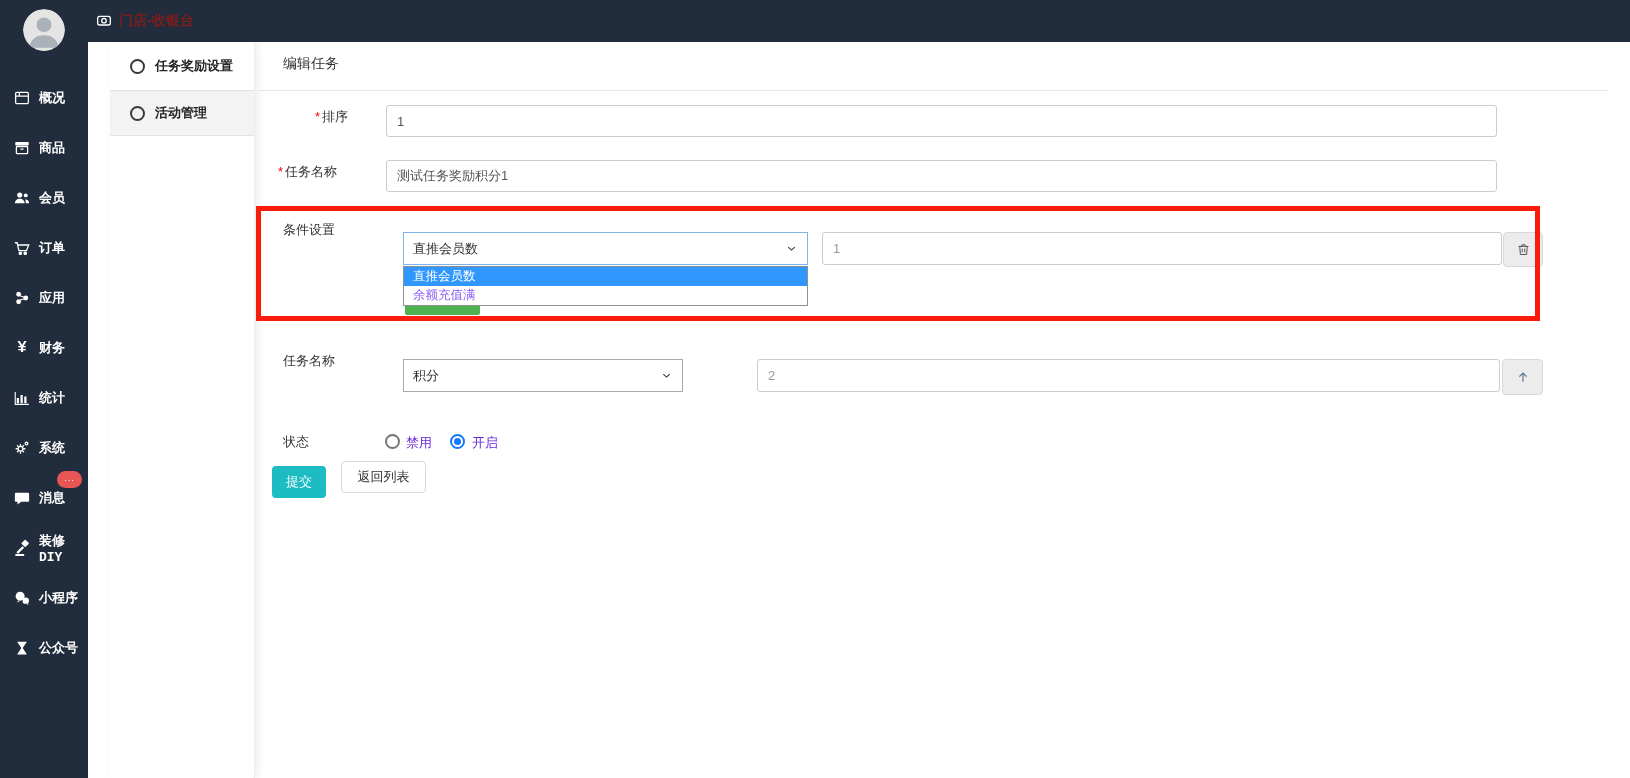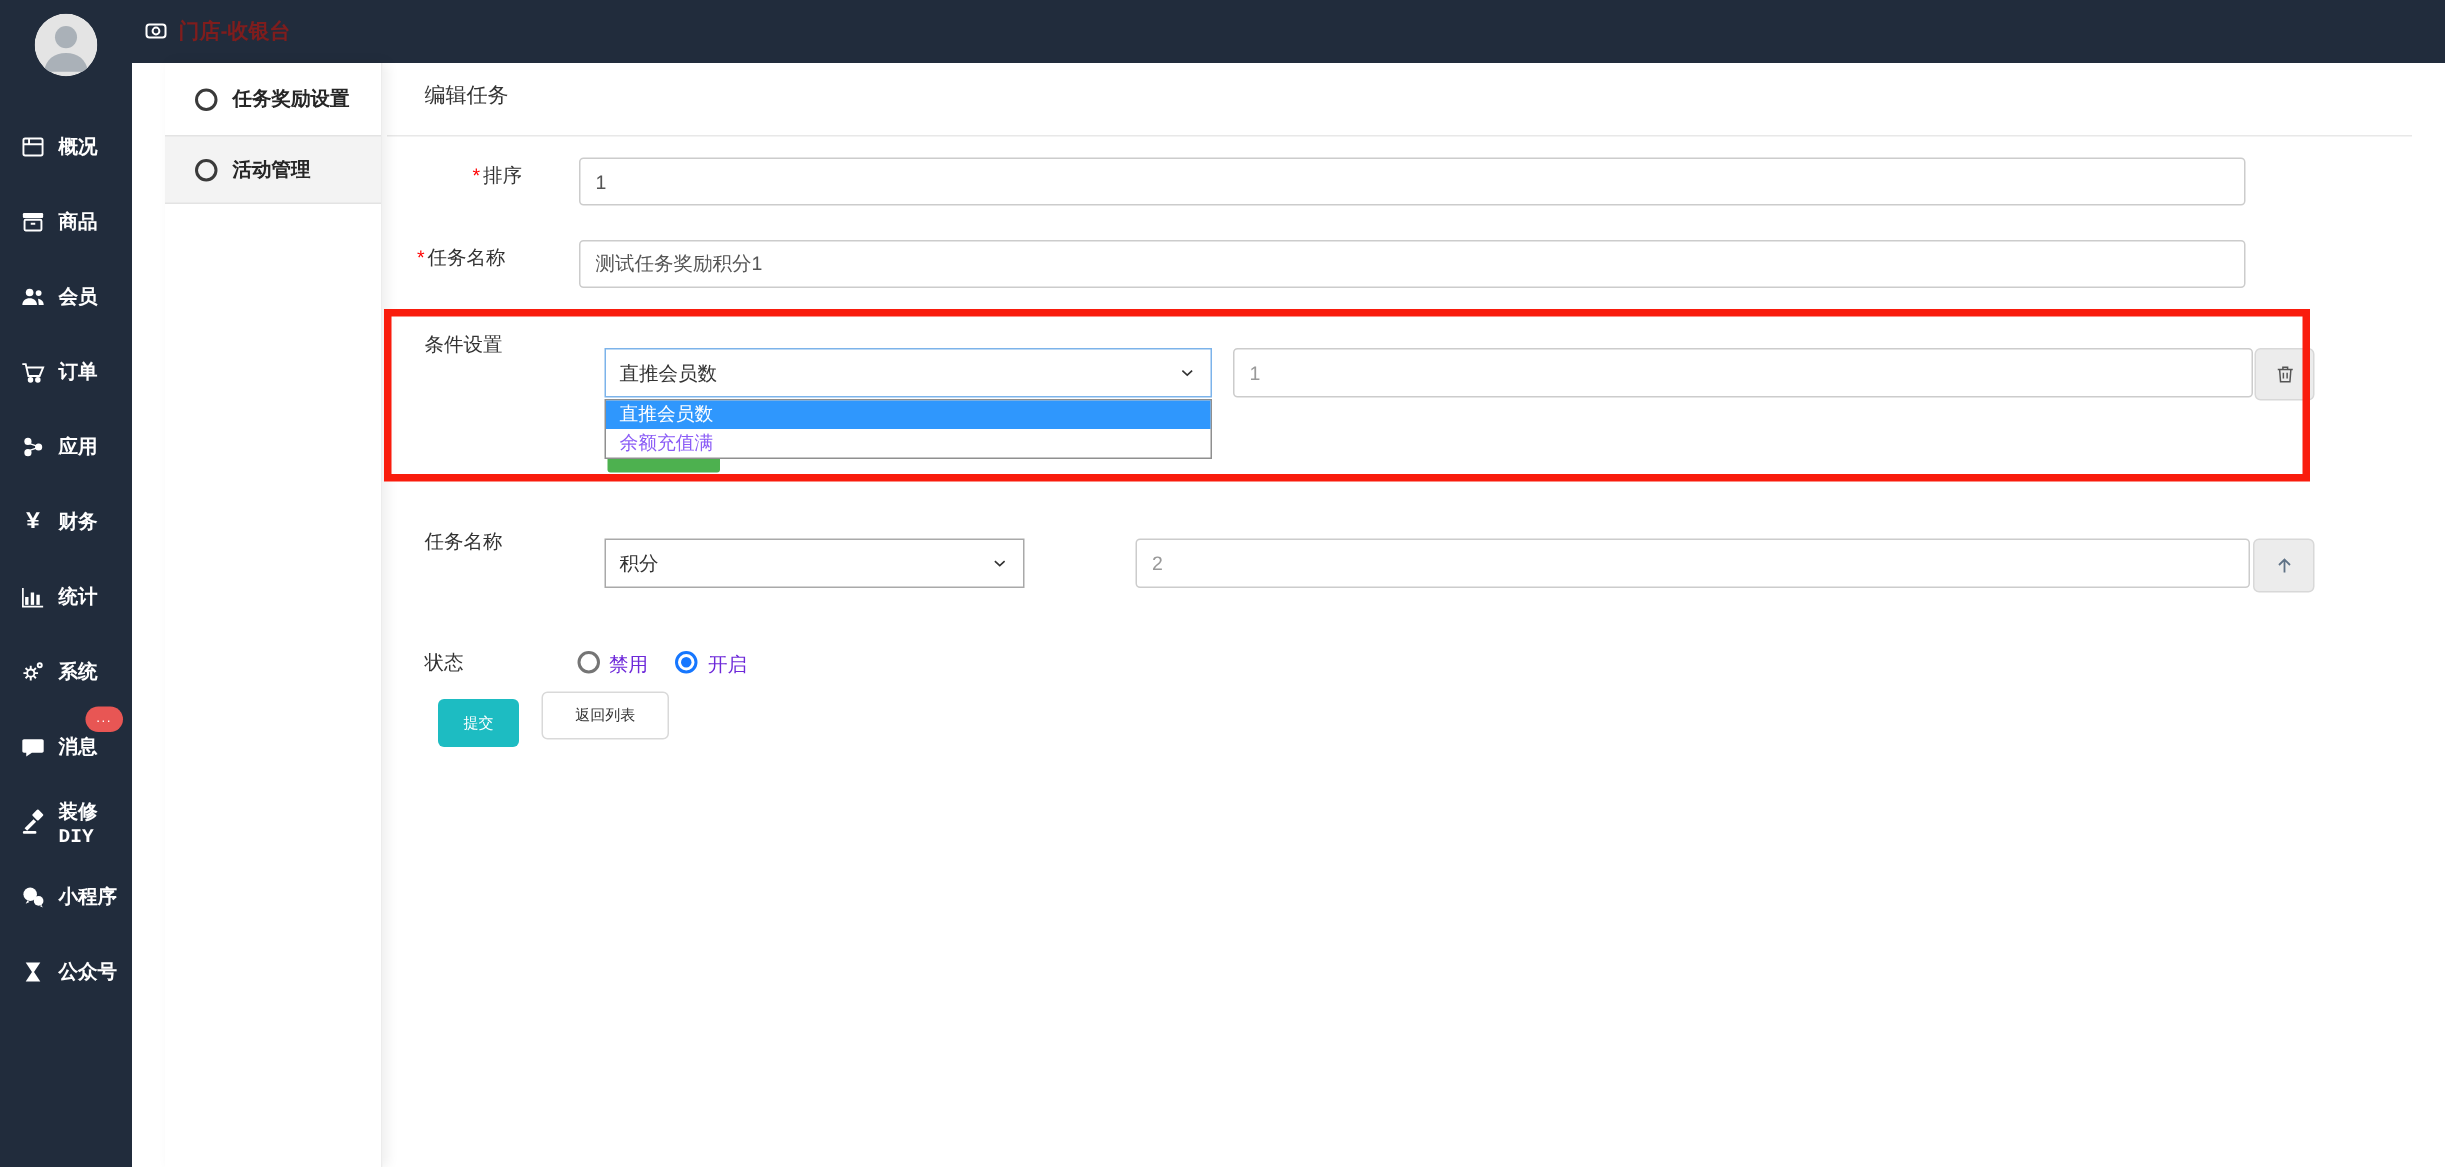--- a/index.html
+++ b/index.html
@@ -59,22 +59,22 @@
   .annotation{left:256px;top:206px;width:1284px;height:115px;border:5px solid var(--annotation-red,#f91c0d);
     z-index:40;pointer-events:none;}
 
   .radio{position:absolute;width:15px;height:15px;border-radius:50%;box-sizing:border-box;cursor:pointer;background:#fff;}
   .radio.off{border:2px solid #757575;}
   .radio.on{border:2px solid var(--radio-selected,#1677ff);}
   .radio.on::after{content:"";position:absolute;left:2px;top:2px;width:7px;height:7px;border-radius:50%;
     background:var(--radio-selected,#1677ff);}
   .radio-lbl{position:absolute;font-size:13px;color:#6d28d9;cursor:pointer;}
 
-  .btn{position:absolute;height:32px;border-radius:4px;font-size:10px;display:flex;align-items:center;
-    justify-content:center;cursor:pointer;box-sizing:border-box;margin-left:20px;}
+  .btn{position:absolute;height:32px;border-radius:4px;font-size:13px;display:flex;align-items:center;
+    justify-content:center;cursor:pointer;box-sizing:border-box;}
   .btn-submit{left:272px;top:466px;width:54px;background:var(--accent-teal,#1dbcc2);color:#fff;border:none;}
   .btn-back{left:341px;top:461px;width:85px;background:#fff;border:1px solid #d9d9d9;color:#333;}
 
   svg{display:block;}
 </style>
 </head>
 <body>
 
 <div class="abs sidebar"></div>
 

